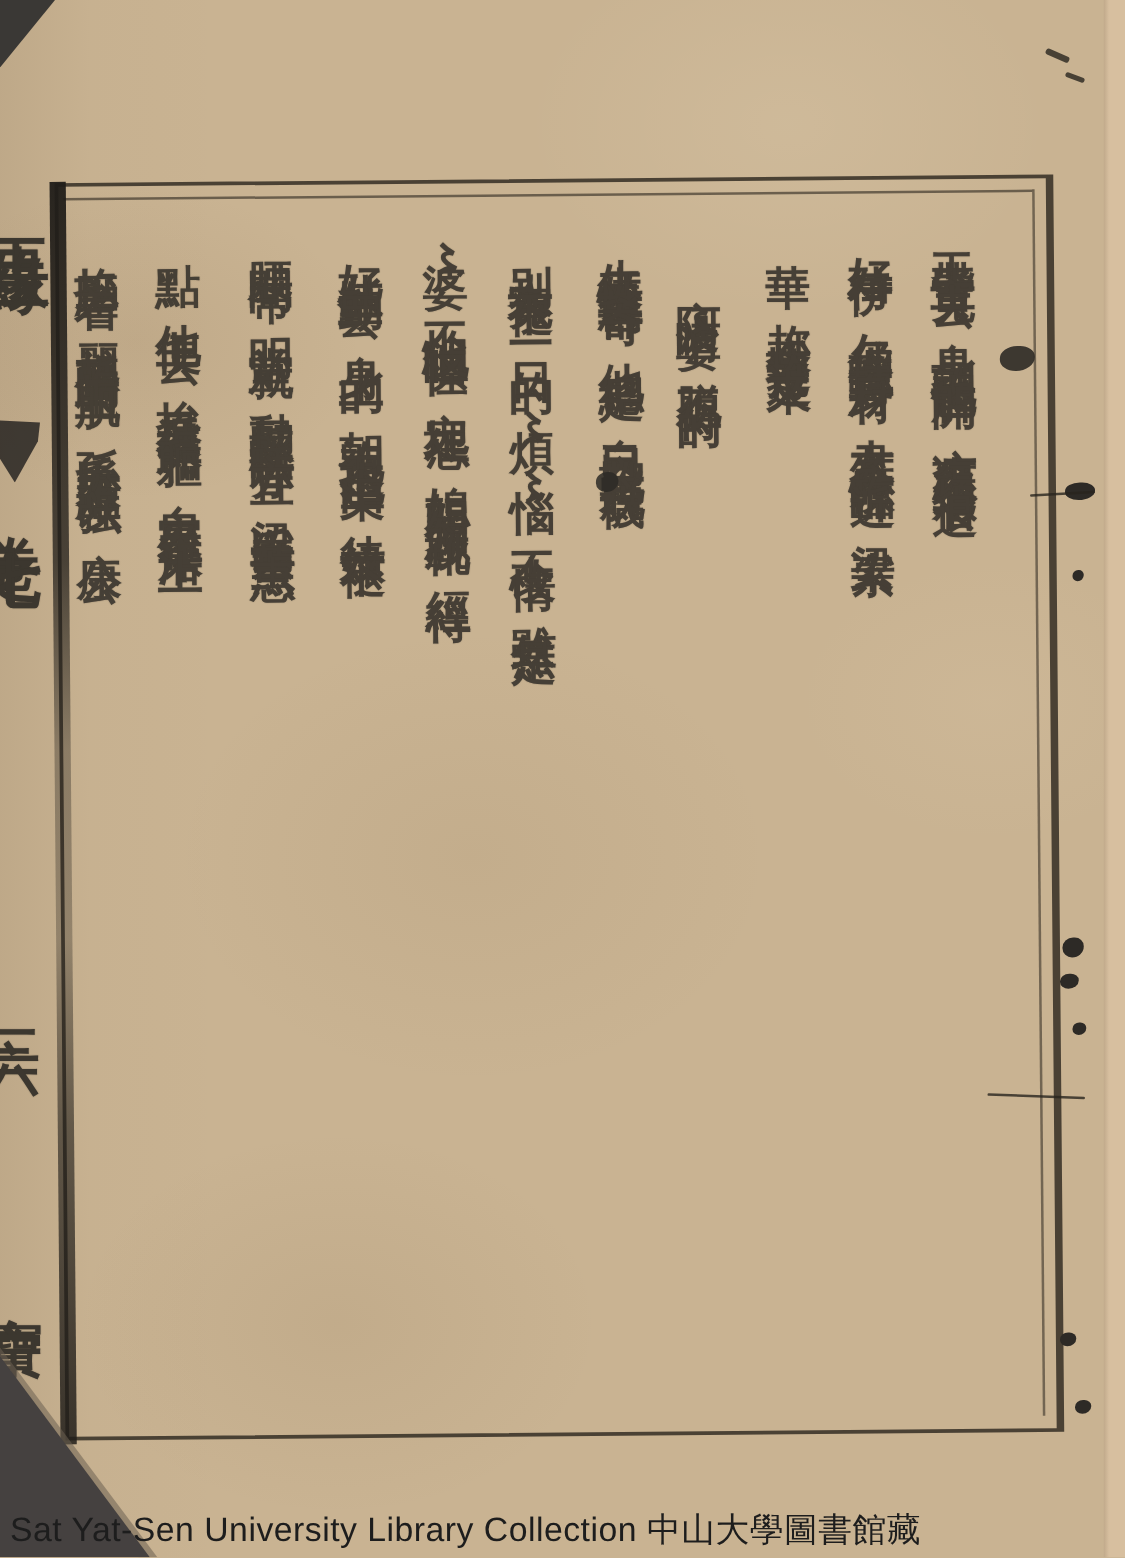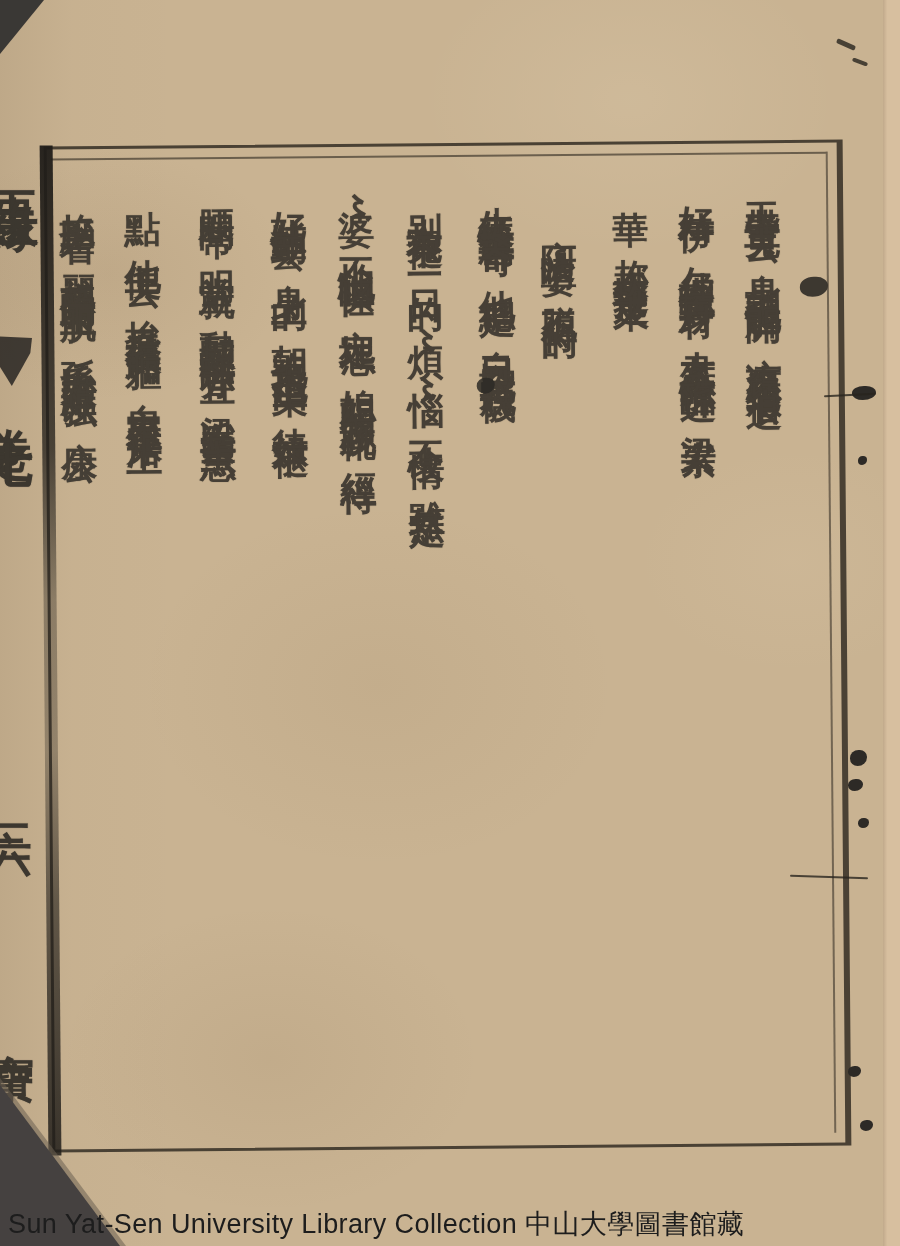--- a/index.html
+++ b/index.html
@@ -132,13 +132,13 @@
 <div class="crack" style="left:790px;top:876px;width:78px;transform:rotate(2deg)"></div>
 <div class="spot" style="left:848px;top:1066px;width:13px;height:11px"></div>
 <div class="spot" style="left:860px;top:1120px;width:13px;height:11px"></div>
 <div class="crack" style="left:836px;top:42px;width:20px;transform:rotate(24deg);height:5px"></div>
 <div class="crack" style="left:852px;top:60px;width:16px;transform:rotate(20deg);height:4px"></div>
 
 <div class="corner-tl"></div>
 <div class="corner-bl-edge"></div>
 <div class="corner-bl"></div>
 
-<div class="watermark">Sun Yat-Sen University Library Collection 中山大學圖書館藏</div>
+<div class="watermark">Sat Yat-Sen University Library Collection 中山大學圖書館藏</div>
 
 </body></html>

